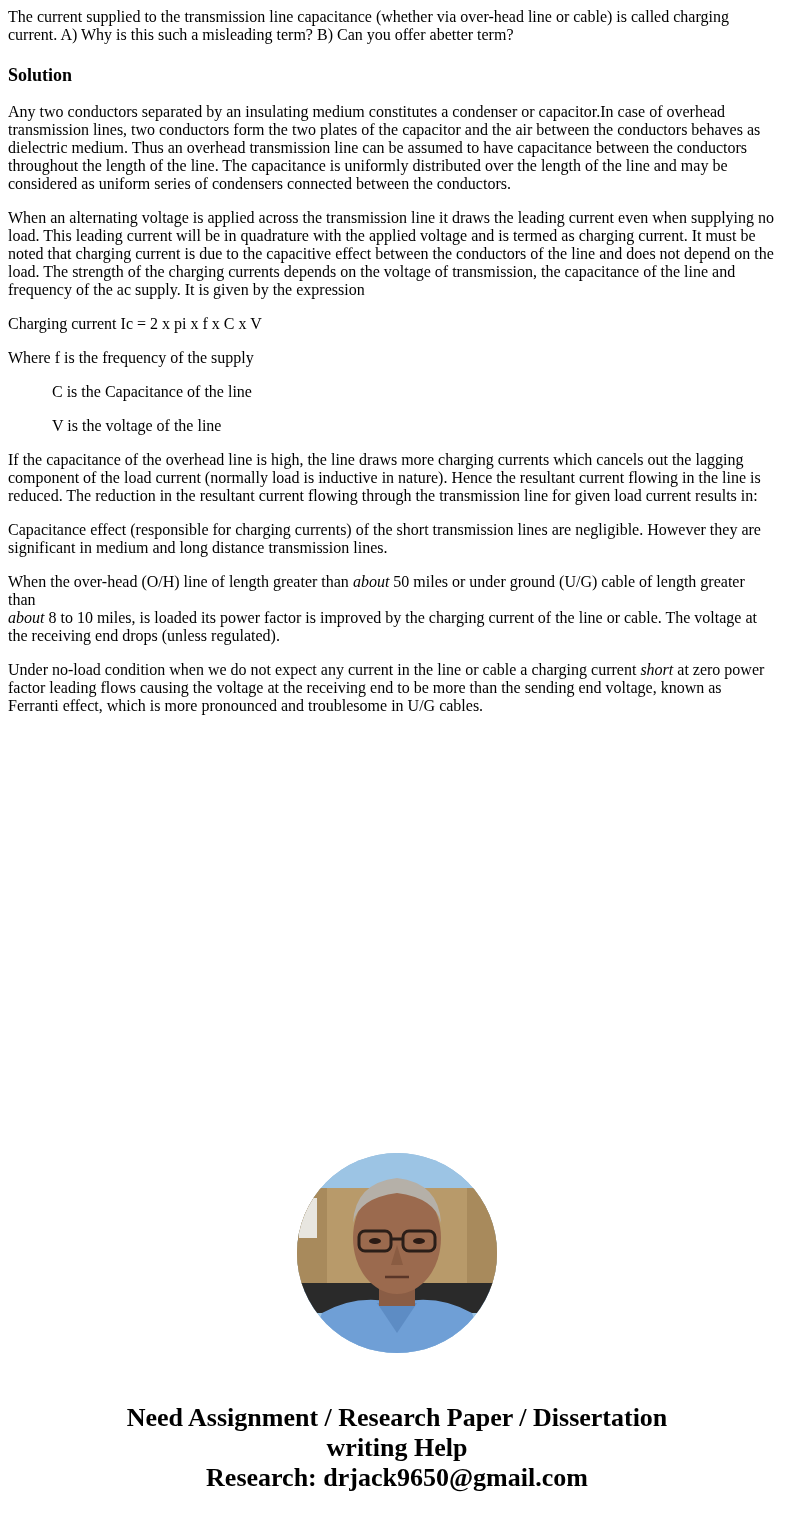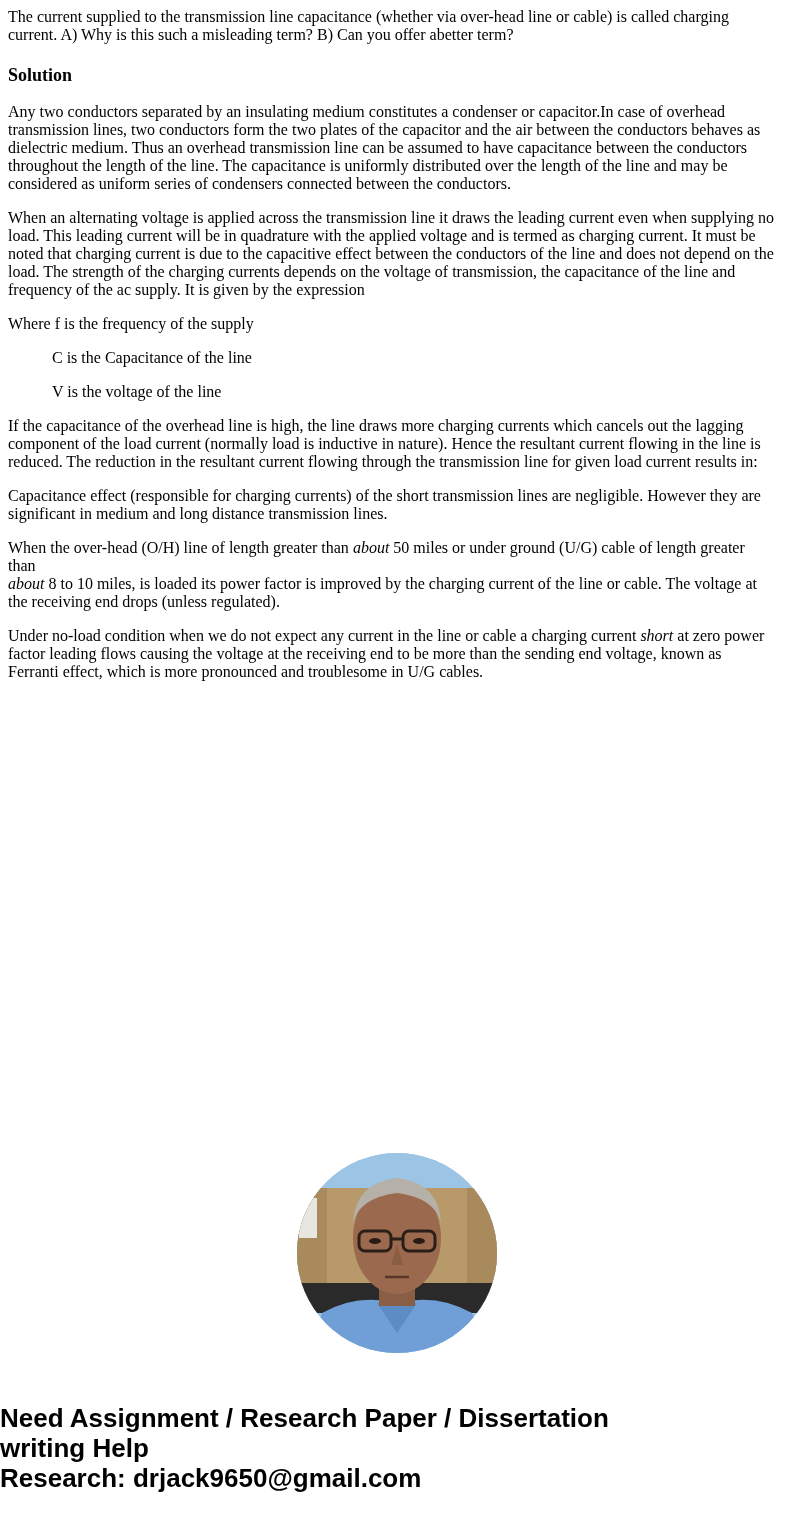--- a/index.html
+++ b/index.html
@@ -36,39 +36,40 @@
       overflow: hidden;
       background: #8fb7dc;
     }
     .avatar-wrap svg { display: block; }
 
     .promo {
       position: absolute;
       left: 0;
       top: 1403px;
       width: 794px;
-      text-align: left;
-      font-family: Liberation Sans, sans-serif;
+      text-align: center;
+      font-family: Liberation Serif, serif;
       font-weight: bold;
       font-size: 26px;
       line-height: 30px;
       color: #000000;
     }
     .promo div { margin: 0; }
   </style>
 </head>
 <body>
 
 <div class="content">
   <div class="question">The current supplied to the transmission line capacitance (whether via over-head line or cable) is called charging current. A) Why is this such a misleading term? B) Can you offer abetter term?</div>
 
   <h3 class="solution-heading">Solution</h3>
 
   <p>Any two conductors separated by an insulating medium constitutes a condenser or capacitor.In case of overhead transmission lines, two conductors form the two plates of the capacitor and the air between the conductors behaves as dielectric medium. Thus an overhead transmission line can be assumed to have capacitance between the conductors throughout the length of the line. The capacitance is uniformly distributed over the length of the line and may be considered as uniform series of condensers connected between the conductors.</p>
   <p>When an alternating voltage is applied across the transmission line it draws the leading current even when supplying no load. This leading current will be in quadrature with the applied voltage and is termed as charging current. It must be noted that charging current is due to the capacitive effect between the conductors of the line and does not depend on the load. The strength of the charging currents depends on the voltage of transmission, the capacitance of the line and frequency of the ac supply. It is given by the expression</p>
+  <p>Charging current Ic = 2 x pi x f x C x V</p>
   <p>Where f is the frequency of the supply</p>
   <p class="indent">C is the Capacitance of the line</p>
   <p class="indent">V is the voltage of the line</p>
   <p>If the capacitance of the overhead line is high, the line draws more charging currents which cancels out the lagging component of the load current (normally load is inductive in nature). Hence the resultant current flowing in the line is reduced. The reduction in the resultant current flowing through the transmission line for given load current results in:</p>
   <p>Capacitance effect (responsible for charging currents) of the short transmission lines are negligible. However they are significant in medium and long distance transmission lines.</p>
   <p><span>When the over-head (O/H) line of length greater than </span><em>about</em><span> 50 miles or under ground (U/G) cable of length greater than </span><br><em>about</em><span> 8 to 10 miles, is loaded its power factor is improved by the charging current of the line or cable. The voltage at the receiving end drops (unless regulated).</span></p>
   <p><span>Under no-load condition when we do not expect any current in the line or cable a charging current </span><em>short</em><span> at zero power factor leading flows causing the voltage at the receiving end to be more than the sending end voltage, known as Ferranti effect, which is more pronounced and troublesome in U/G cables.</span></p>
 </div>
 
 <div class="avatar-wrap">

